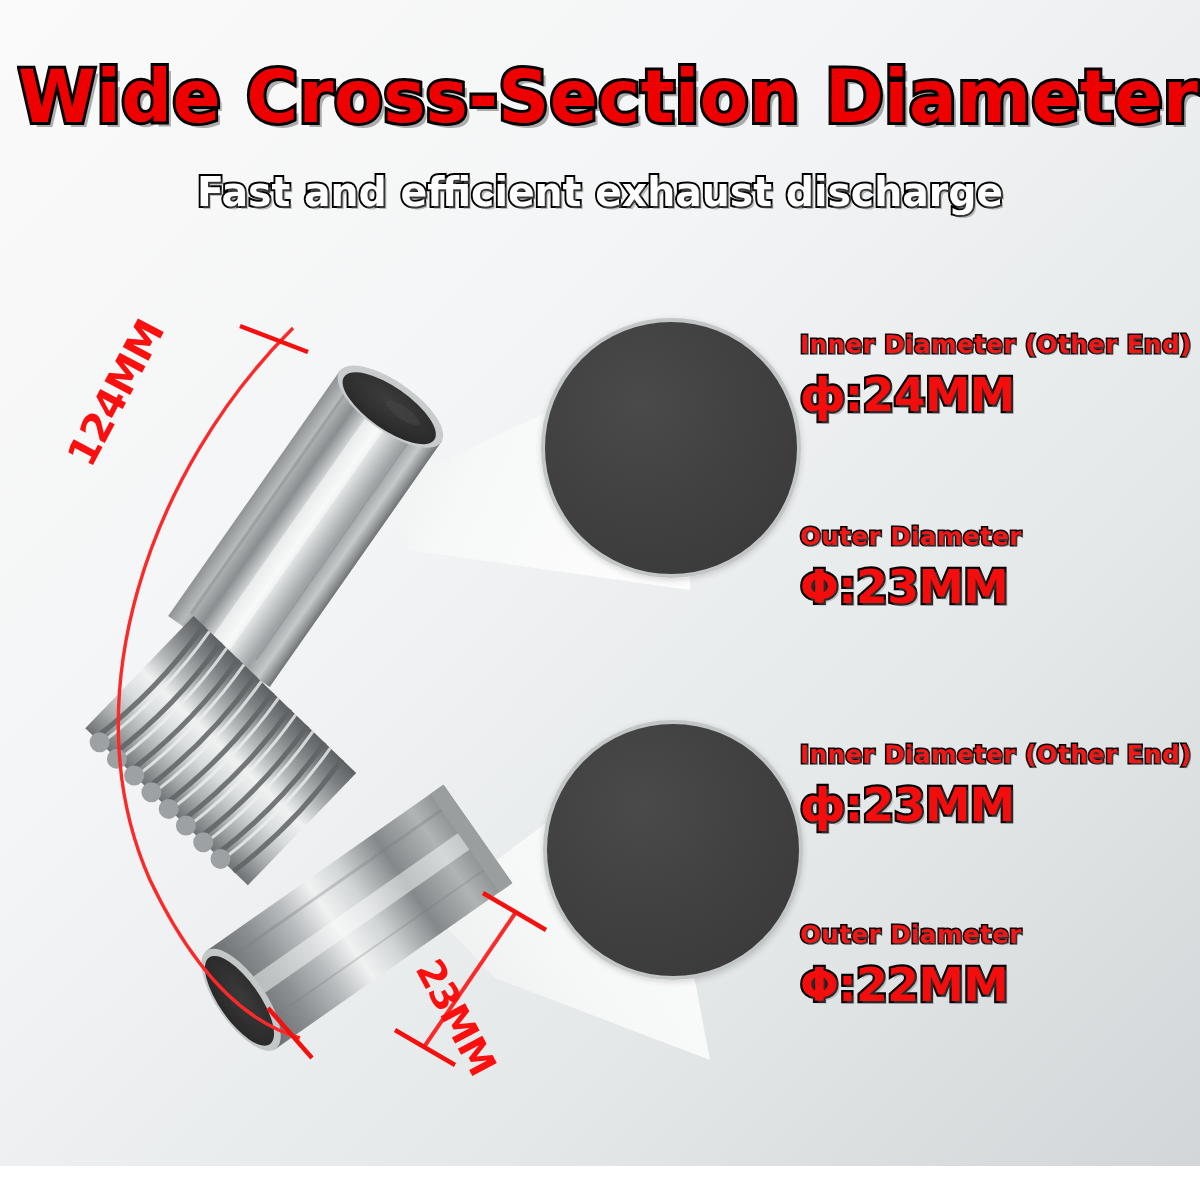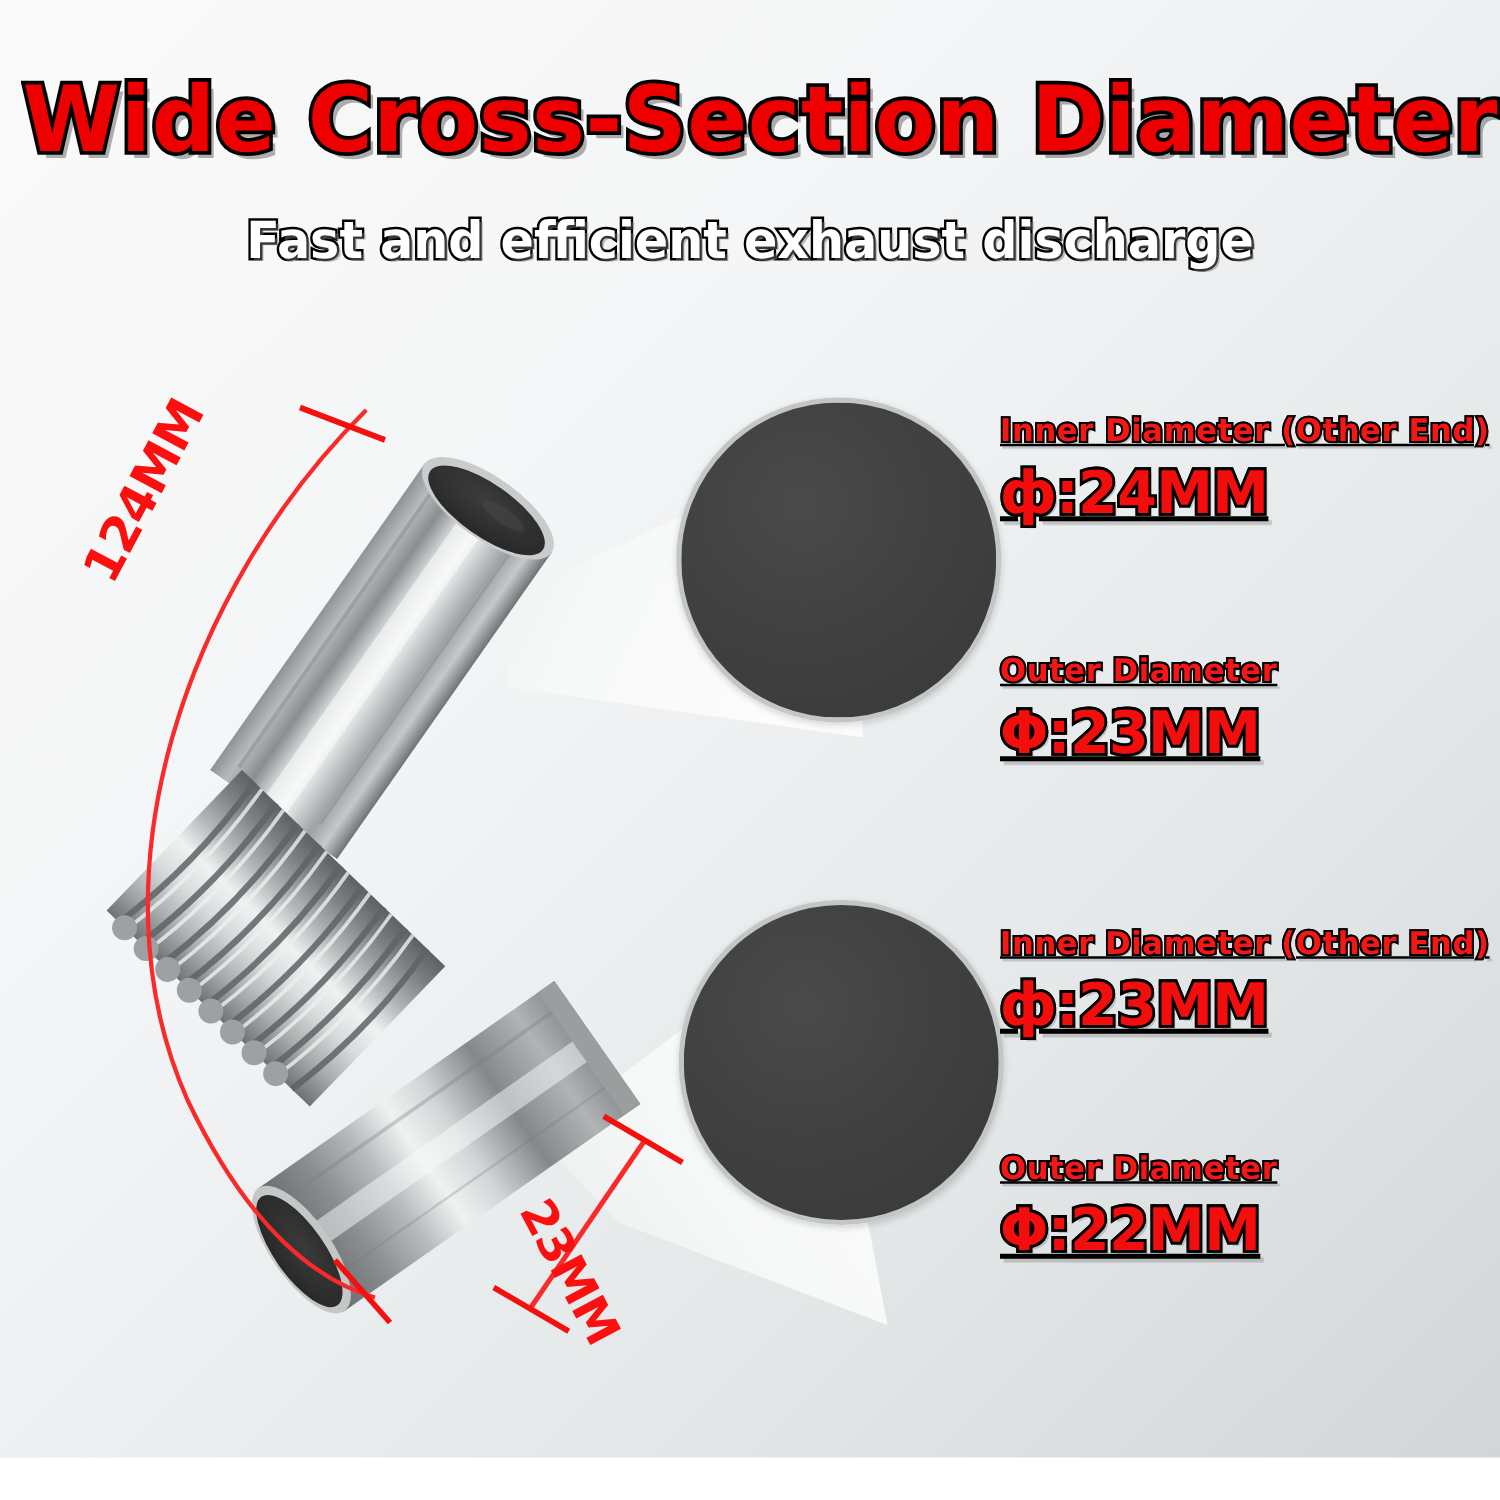--- a/index.html
+++ b/index.html
@@ -116,21 +116,20 @@
     font-size: 38px;
     transform: rotate(62deg);
     transform-origin: left top;
     letter-spacing: -1px;
   }
 
   
   .callout {
     position: absolute;
     z-index: 8;
-    text-decoration: underline;
   }
   .callout-label {
     color: #f51616;
     font-size: 25px;
     font-weight: 900;
     letter-spacing: 0.5px;
     -webkit-text-stroke: 3.2px #000;
     paint-order: stroke fill;
     text-shadow: 2px 2px 0 rgba(130,130,130,0.40);
     white-space: nowrap;

